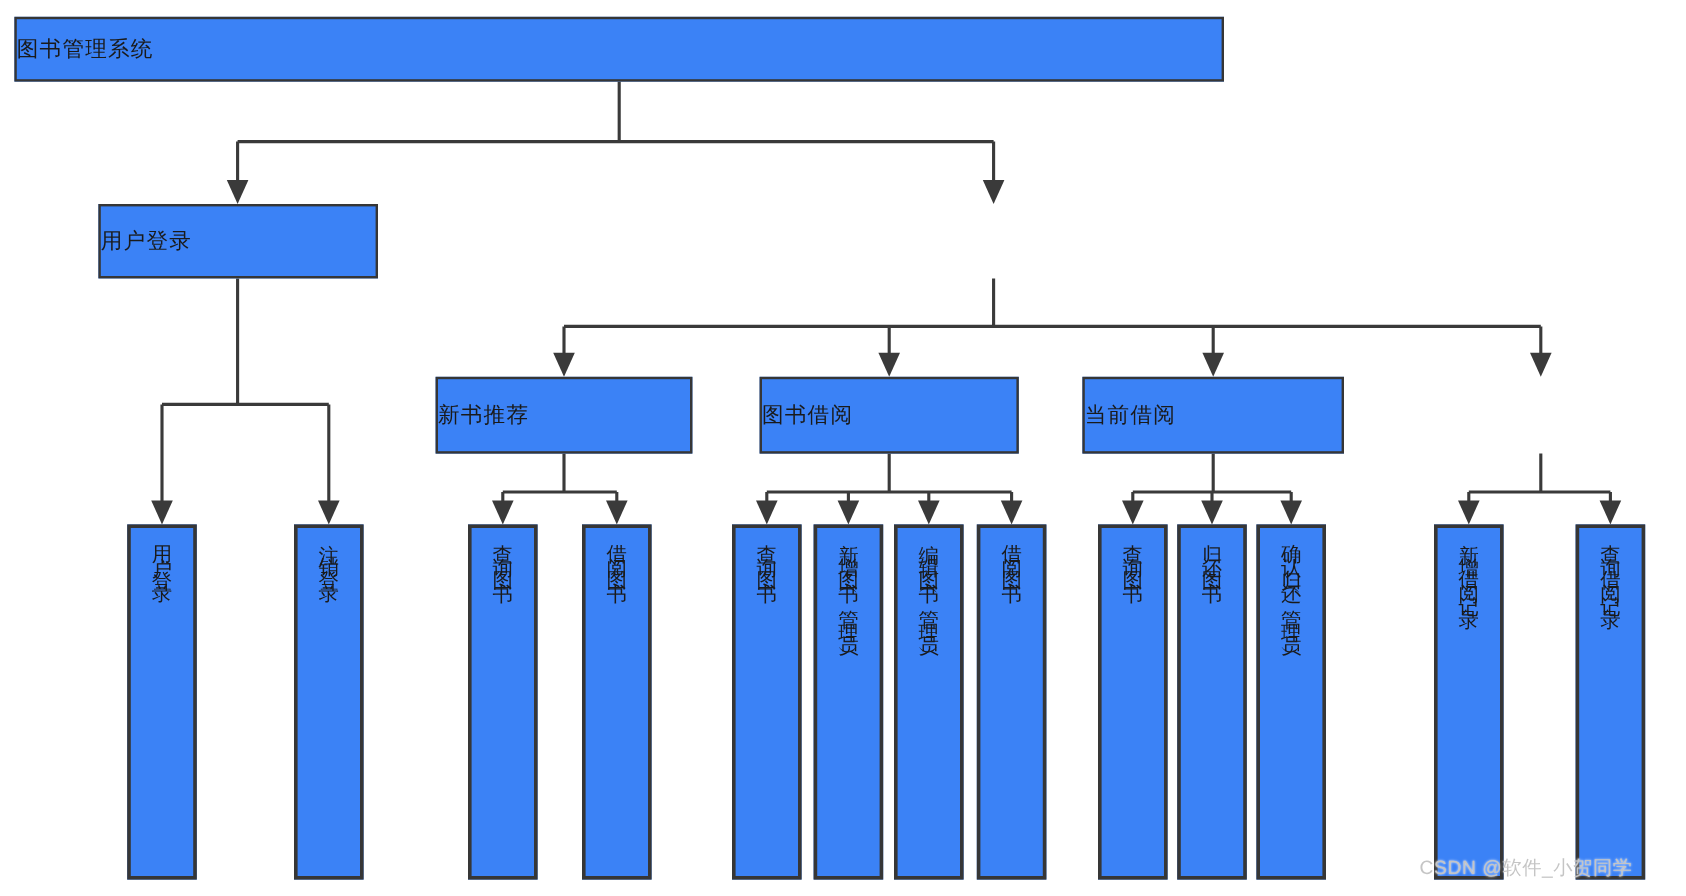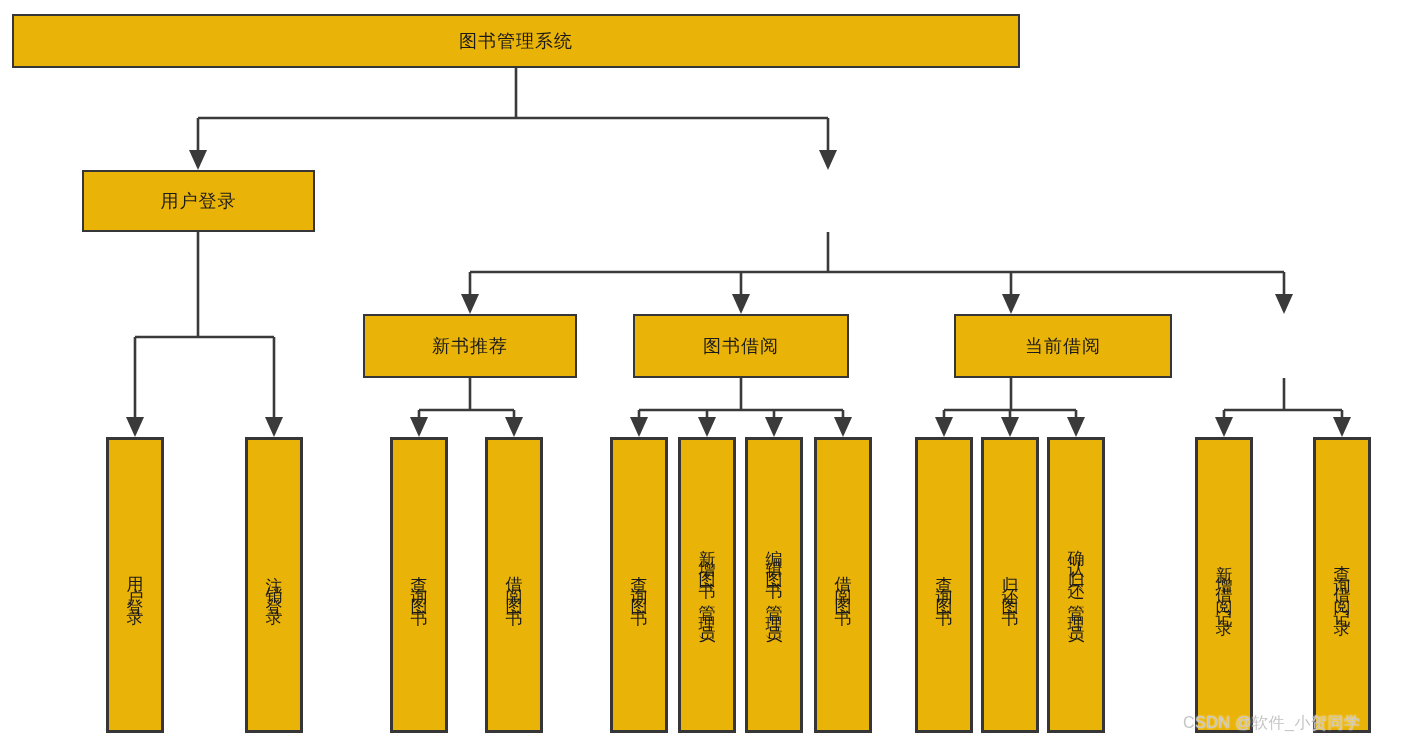--- a/index.html
+++ b/index.html
@@ -27,25 +27,24 @@
     stroke: #3a3a3a;
     stroke-width: 2.6;
   }
   .ar {
     fill: #3a3a3a;
     stroke: none;
   }
   .node {
     position: absolute;
     box-sizing: border-box;
-    background: #eab308;
+    background: #3b82f6;
     border: 2.5px solid #363636;
     display: flex;
     align-items: center;
-    justify-content: center;
     color: #1a1a1a;
     font-size: 18px;
     letter-spacing: 1px;
     text-align: center;
   }
   .vnode {
     top: 437px;
     width: 58px;
     height: 296px;
     border-width: 3px;
@@ -132,21 +131,21 @@
   <div class="node" style="left:82px;top:170px;width:233px;height:62px">
     <span>用户登录</span>
   </div>
 
   <div class="node" style="left:633px;top:314px;width:216px;height:64px">
     <span>图书借阅</span>
   </div>
   <div class="node" style="left:363px;top:314px;width:214px;height:64px">
     <span>新书推荐</span>
   </div>
-  <div class="node" style="left:954px;top:314px;width:218px;height:64px">
+  <div class="node" style="left:902px;top:314px;width:218px;height:64px">
     <span>当前借阅</span>
   </div>
 
   <div class="node vnode" style="left:106px">
     <span>用户登录</span>
   </div>
   <div class="node vnode" style="left:245px">
     <span>注销登录</span>
   </div>
   <div class="node vnode" style="left:390px">

